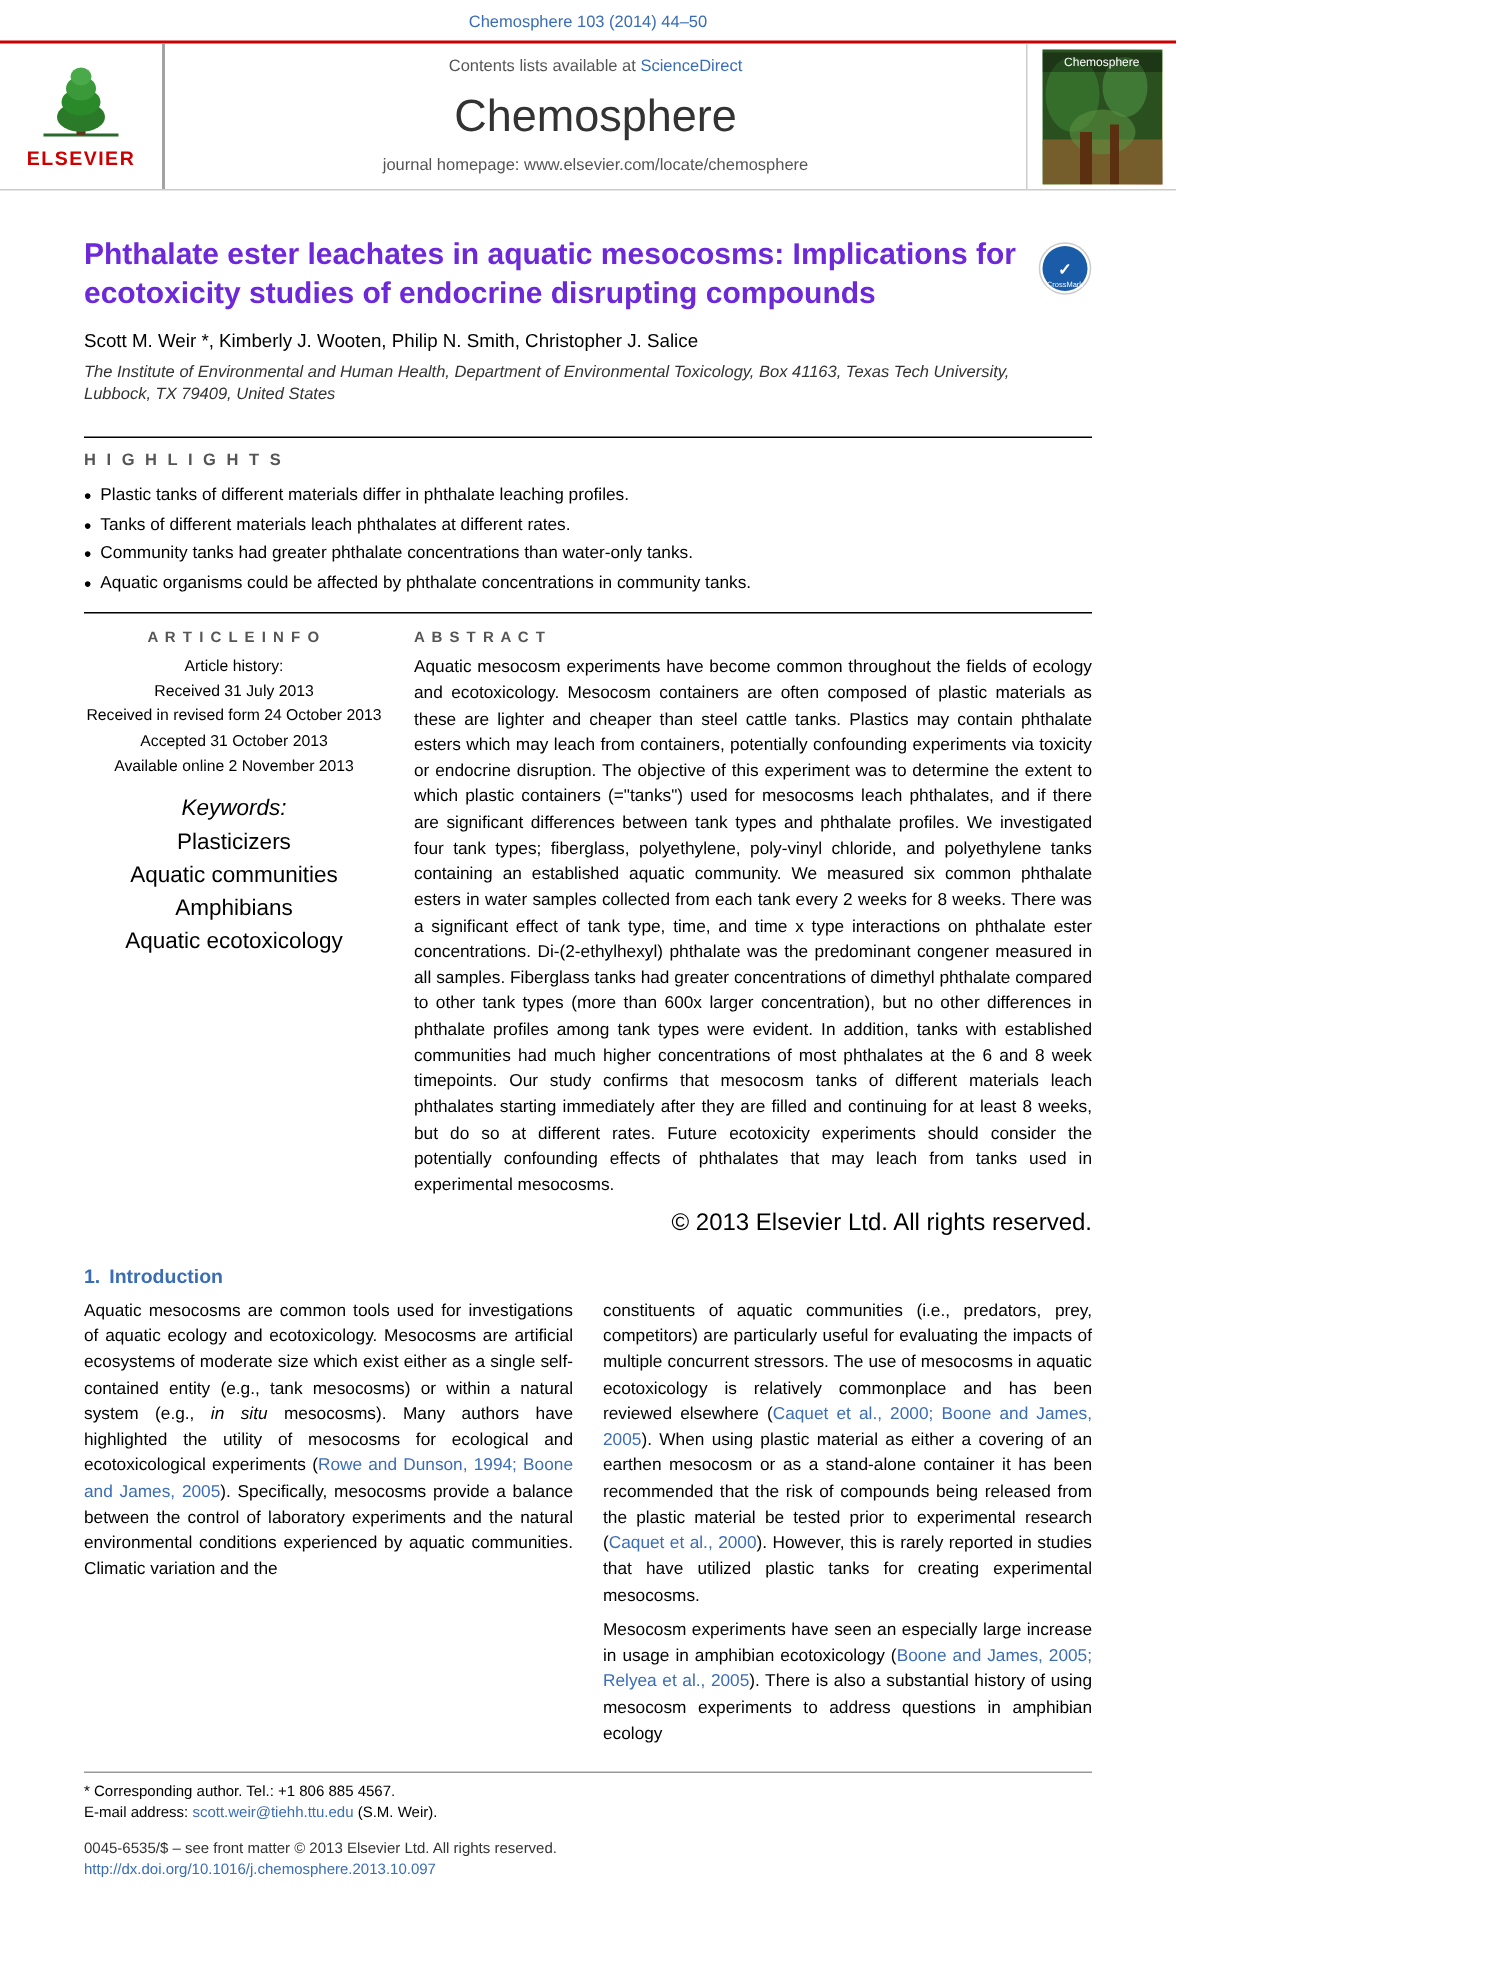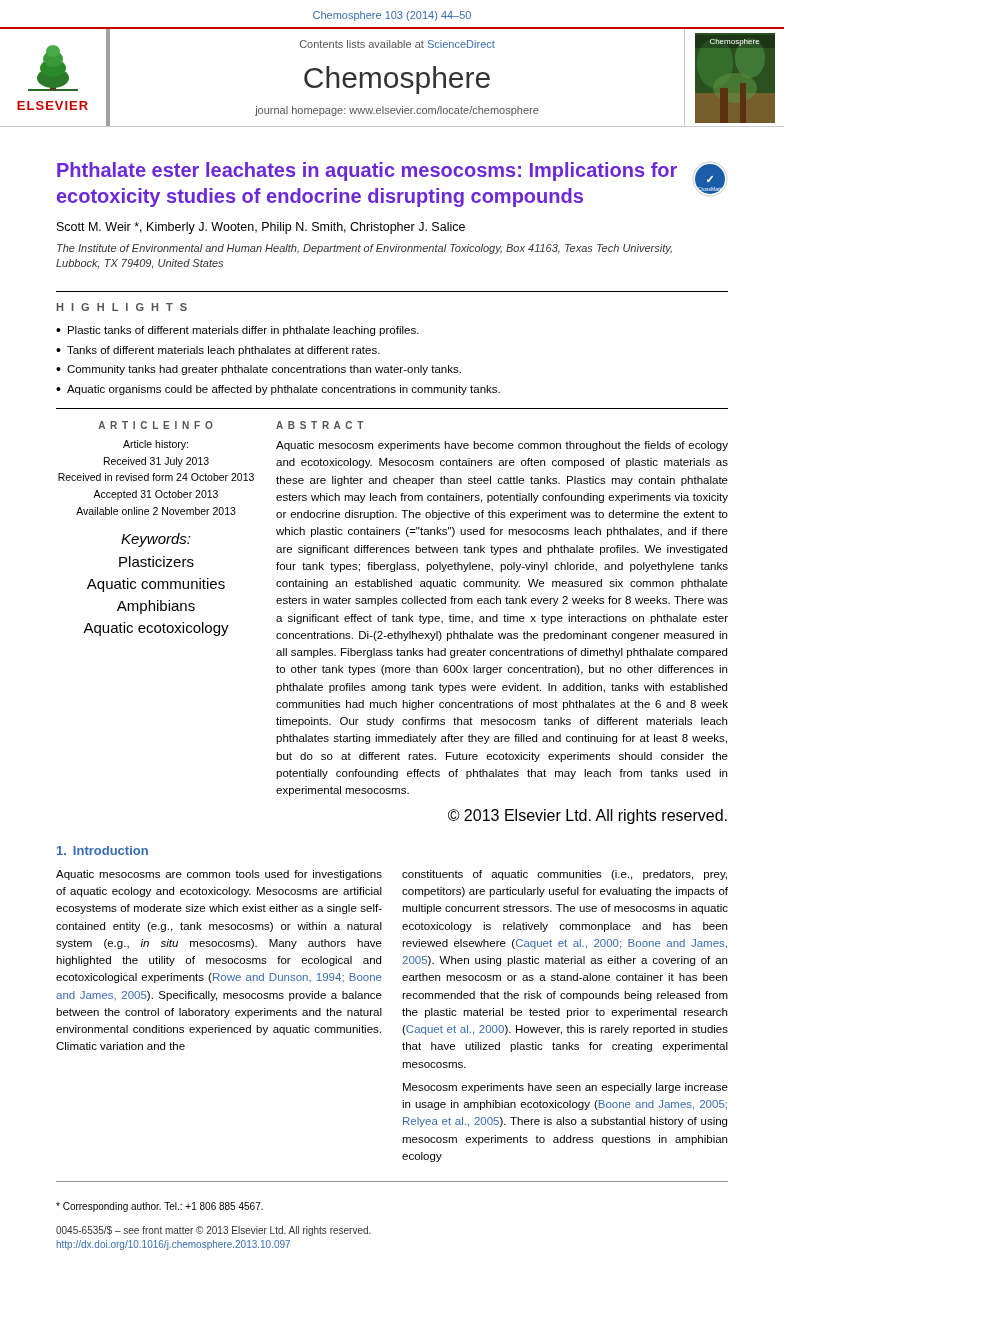--- a/index.html
+++ b/index.html
@@ -31,21 +31,21 @@
       border-bottom: 1px solid #ccc;
       align-items: stretch;
       margin: 0;
     }
     .header-left {
       width: 110px;
       padding: 8px;
       display: flex;
       align-items: center;
       justify-content: center;
-      border-right: 4px solid #a3a3a3;
+      border-right: 2px solid #a3a3a3;
     }
     .elsevier-logo {
       display: flex;
       flex-direction: column;
       align-items: center;
     }
     .logo-tree {
       width: 60px;
       height: 55px;
     }
@@ -232,21 +232,21 @@
     .body-text p {
       margin-bottom: 6px;
     }
     .link-text {
       color: #3a6db5;
       text-decoration: none;
     }
     .footnote-section {
       border-top: 1px solid #999;
       margin-top: 10px;
-      padding-top: 18px;
+      padding-top: 6px;
       font-size: 10px;
       font-family: Arial, sans-serif;
     }
     .footer-bar {
       margin-top: 10px;
       font-size: 10px;
       font-family: Arial, sans-serif;
       color: #333;
     }
     .footer-doi {
@@ -400,20 +400,25 @@
           <div class="body-text">
             <p>constituents of aquatic communities (i.e., predators, prey, competitors) are particularly useful for evaluating the impacts of multiple concurrent stressors. The use of mesocosms in aquatic ecotoxicology is relatively commonplace and has been reviewed elsewhere (<span class="link-text">Caquet et al., 2000; Boone and James, 2005</span>). When using plastic material as either a covering of an earthen mesocosm or as a stand-alone container it has been recommended that the risk of compounds being released from the plastic material be tested prior to experimental research (<span class="link-text">Caquet et al., 2000</span>). However, this is rarely reported in studies that have utilized plastic tanks for creating experimental mesocosms.</p>
             <p>Mesocosm experiments have seen an especially large increase in usage in amphibian ecotoxicology (<span class="link-text">Boone and James, 2005; Relyea et al., 2005</span>). There is also a substantial history of using mesocosm experiments to address questions in amphibian ecology</p>
           </div>
         </div>
       </div>
     </div>
 
     <div class="footnote-section">
       <div>* Corresponding author. Tel.: +1 806 885 4567.</div>
+      <div>
+        <span>E-mail address:</span>
+        <span class="link-text">scott.weir@tiehh.ttu.edu</span>
+        <span>(S.M. Weir).</span>
+      </div>
     </div>
 
     <div class="footer-bar">
       <div>0045-6535/$ – see front matter © 2013 Elsevier Ltd. All rights reserved.</div>
       <div class="footer-doi">http://dx.doi.org/10.1016/j.chemosphere.2013.10.097</div>
     </div>
 
   </div>
 </div>
 

